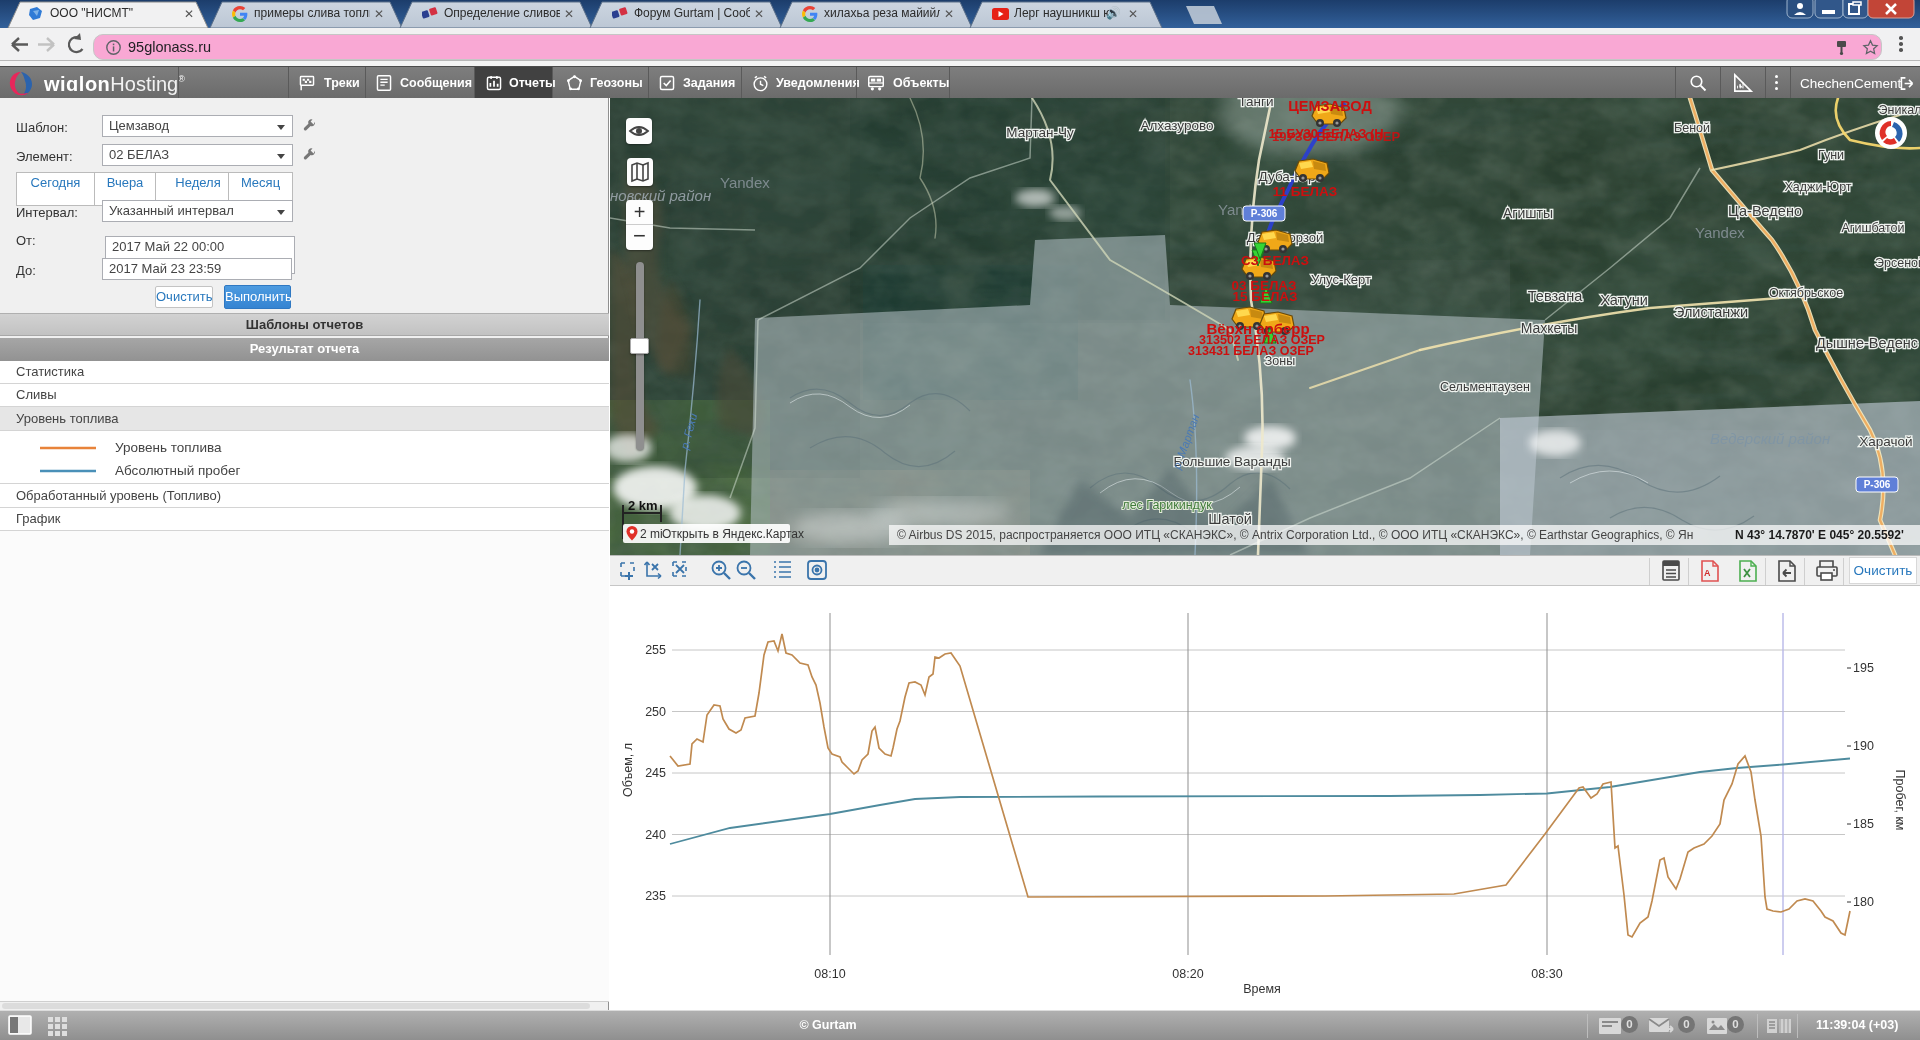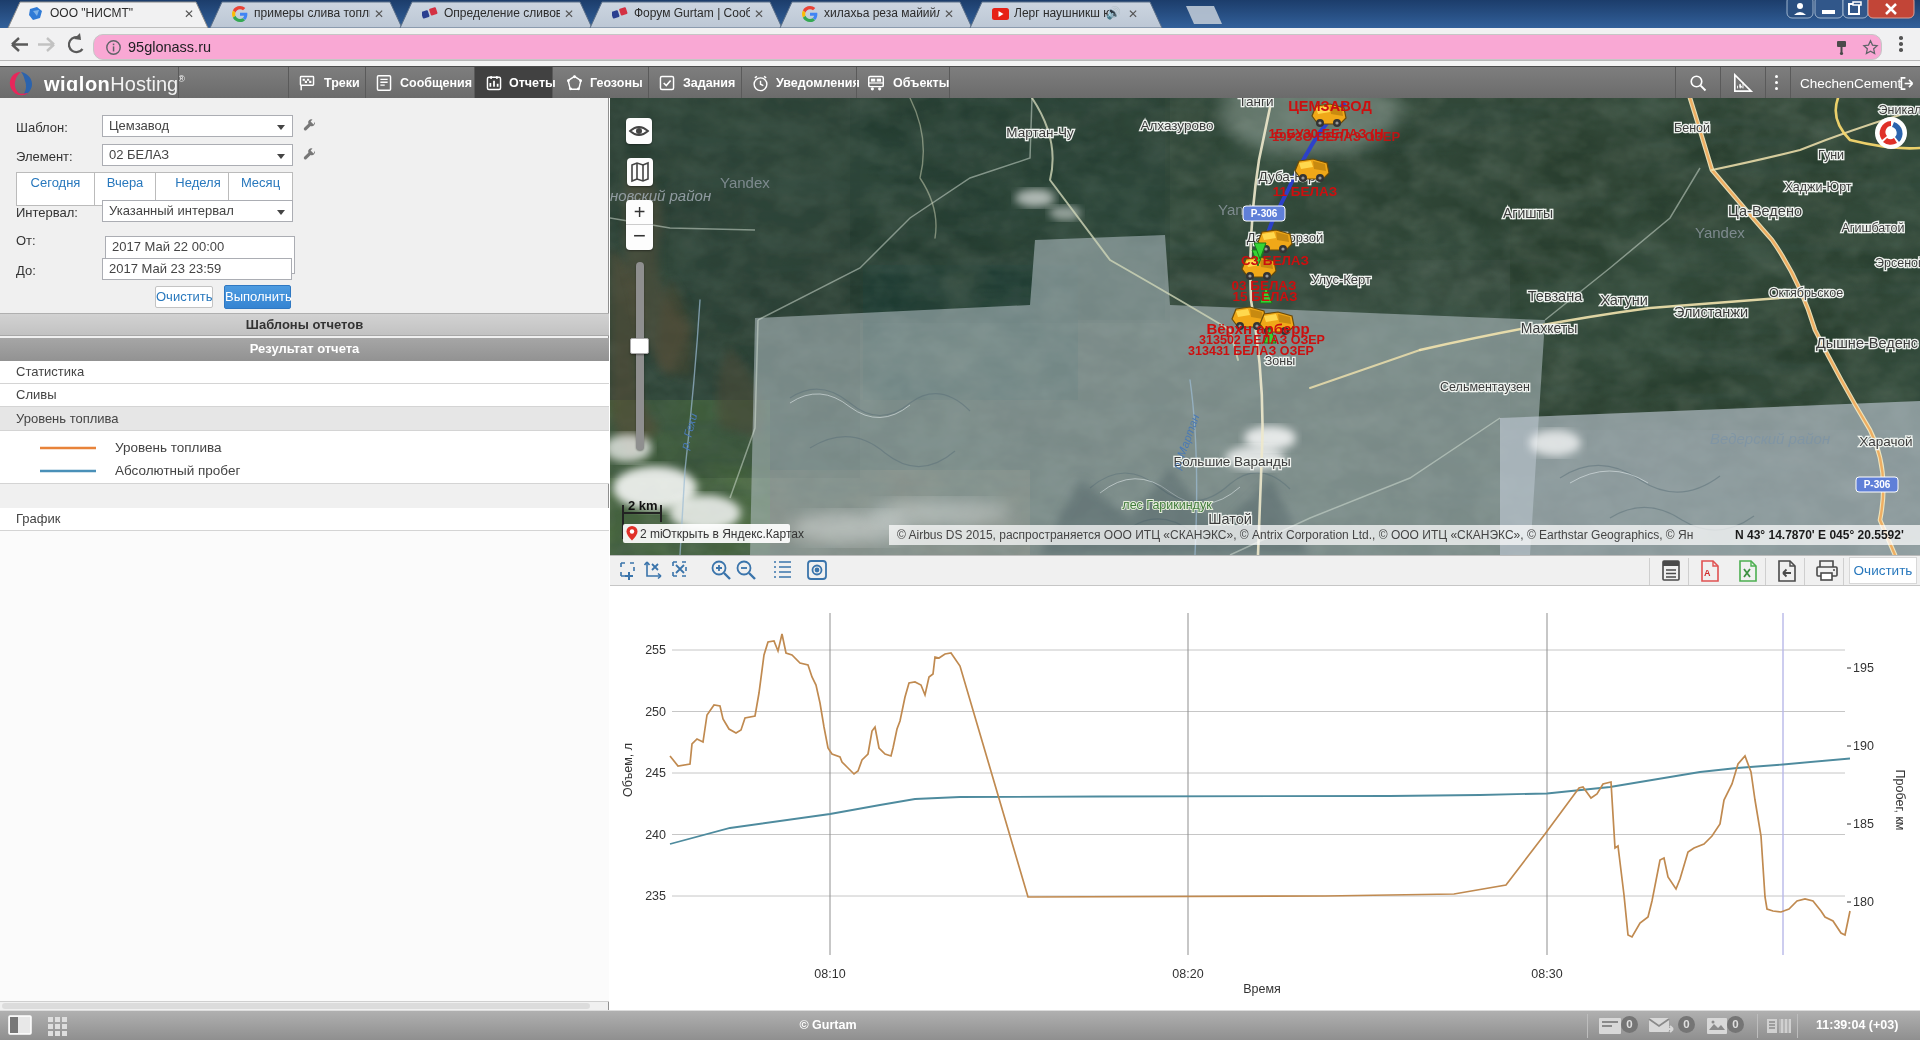--- a/index.html
+++ b/index.html
@@ -274,20 +274,21 @@
     <div class="prow" style="top:286px;height:23px;line-height:22px;">Сливы</div>
     <div class="prow" style="top:309px;height:24px;line-height:23px;background:#e6e6e6;">Уровень топлива</div>
     <div class="prow" style="top:333px;height:53px;">
       <svg width="200" height="53" style="position:absolute;left:0;top:0">
         <line x1="40" y1="17" x2="96" y2="17" stroke="#e8833a" stroke-width="2.4"></line>
         <line x1="40" y1="40" x2="96" y2="40" stroke="#4a90b8" stroke-width="2.4"></line>
       </svg>
       <div style="position:absolute;left:115px;top:9px;font-size:13.5px;color:#444;">Уровень топлива</div>
       <div style="position:absolute;left:115px;top:32px;font-size:13.5px;color:#444;">Абсолютный пробег</div>
     </div>
+    <div class="prow" style="top:386px;height:24px;line-height:23px;">Обработанный уровень (Топливо)</div>
     <div class="prow" style="top:410px;height:23px;line-height:22px;">График</div>
     <div style="position:absolute;left:0;top:433px;width:609px;height:471px;background:#fbfbfb;border-bottom:1px solid #cfcfcf;"></div>
     <div style="position:absolute;left:2px;top:905px;width:588px;height:6px;background:#dcdcdc;border-radius:3px;"></div>
   </div>
   <div class="abs" id="maparea">
     <svg width="1310" height="457" style="position:absolute;left:0;top:0">
       <defs>
         <filter id="terrDark" x="0" y="0" width="100%" height="100%">
           <feTurbulence type="fractalNoise" baseFrequency="0.016 0.022" numOctaves="4" seed="7"></feTurbulence>
           <feColorMatrix type="matrix" values="0 0 0 0 0.05  0 0 0 0 0.09  0 0 0 0 0.06  1.1 0.6 0 0 -0.45"></feColorMatrix>

